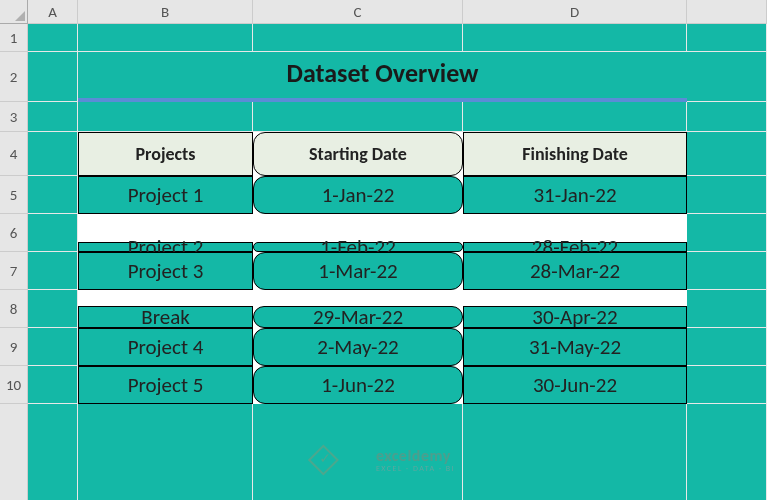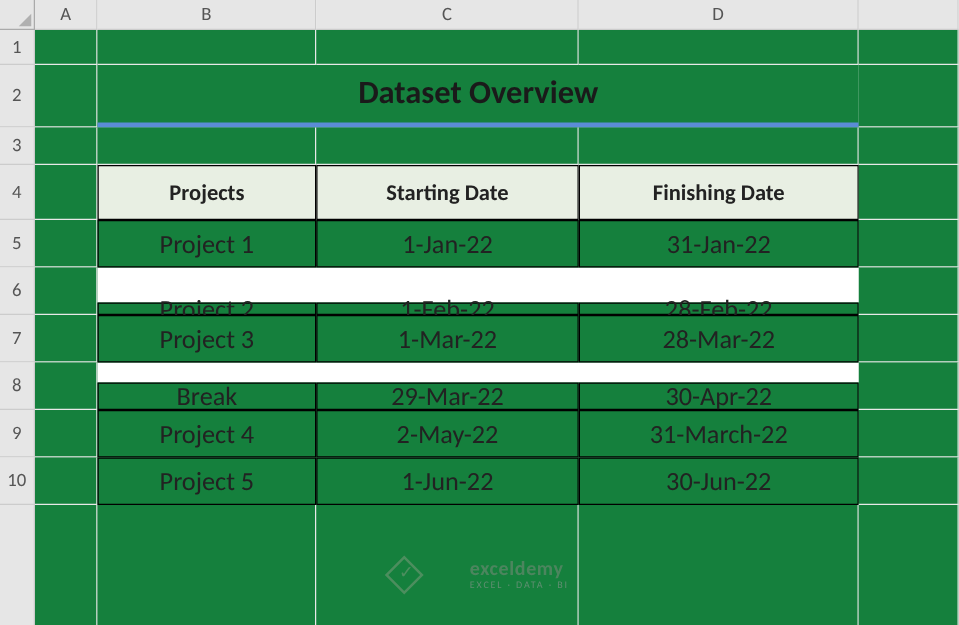--- a/index.html
+++ b/index.html
@@ -46,21 +46,21 @@
   .col-header { font-size: 15px; }
   .row-header { font-size: 15px; }
   .cell {
     border-right: 1px solid #e8e8e8;
     border-bottom: 1px solid #e8e8e8;
     display: flex;
     align-items: center;
     justify-content: center;
     font-size: 17px;
     color: #222;
-    background: #15803d;
+    background: #14b8a6;
   }
   .title-cell {
     grid-column: 3 / 6;
     grid-row: 3;
     font-size: 26px;
     font-weight: 700;
     color: #1a1a1a;
     border-bottom: 4px solid #5b8cd6;
     border-right: none;
     padding-bottom: 4px;
@@ -77,21 +77,21 @@
   }
   
   .row5 { grid-row: 5; }
   .row6 { grid-row: 6; }
   .row7 { grid-row: 7; margin-top: 28px; }
   .row8 { grid-row: 8; }
   .row9 { grid-row: 9; margin-top: 16px; }
   .row10 { grid-row: 10; }
   .row11 { grid-row: 11; }
   .colB { grid-column: 3; }
-  .colC { grid-column: 4; }
+  .colC { grid-column: 4; border-radius: 12px; }
   .colD { grid-column: 5; }
   .watermark {
     position: absolute;
     left: 50%;
     bottom: 28px;
     transform: translateX(-50%);
     display: flex;
     align-items: center;
     gap: 8px;
     opacity: 0.55;
@@ -185,21 +185,21 @@
   <div class="cell data-cell colD row8">28-Mar-22</div>
   <div class="cell" style="grid-column:6;grid-row:8"></div>
 
   <div class="cell data-cell colB row9">Break</div>
   <div class="cell data-cell colC row9">29-Mar-22</div>
   <div class="cell data-cell colD row9">30-Apr-22</div>
   <div class="cell" style="grid-column:6;grid-row:9"></div>
 
   <div class="cell data-cell colB row10">Project 4</div>
   <div class="cell data-cell colC row10">2-May-22</div>
-  <div class="cell data-cell colD row10">31-March-22</div>
+  <div class="cell data-cell colD row10">31-May-22</div>
   <div class="cell" style="grid-column:6;grid-row:10"></div>
 
   <div class="cell data-cell colB row11">Project 5</div>
   <div class="cell data-cell colC row11">1-Jun-22</div>
   <div class="cell data-cell colD row11">30-Jun-22</div>
   <div class="cell" style="grid-column:6;grid-row:11"></div>
 
   <div class="cell" style="grid-column:3;grid-row:12;border-bottom:none"></div>
   <div class="cell" style="grid-column:4;grid-row:12;border-bottom:none"></div>
   <div class="cell" style="grid-column:5;grid-row:12;border-bottom:none"></div>

